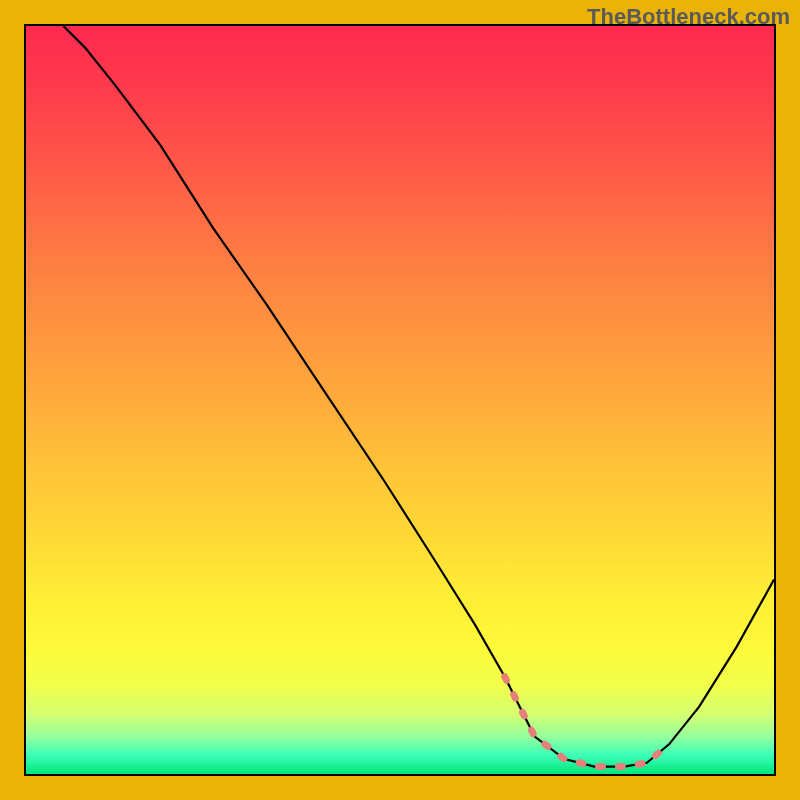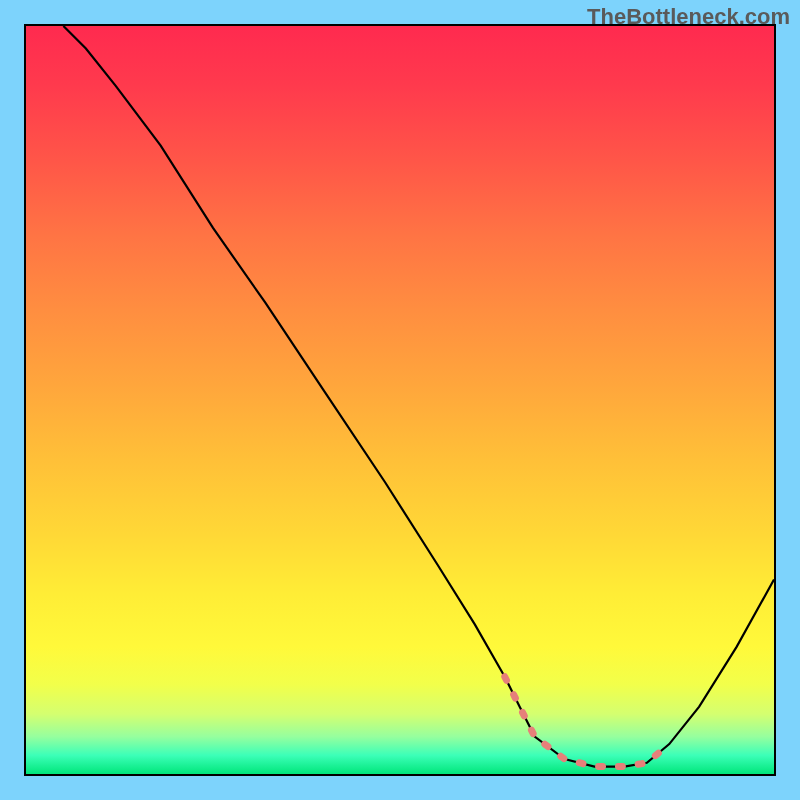--- a/index.html
+++ b/index.html
@@ -1,21 +1,21 @@
 <!DOCTYPE html>
 <html><head>
 <meta charset="utf-8">
 <style>
   * { margin: 0; padding: 0; box-sizing: border-box; }
   html, body { width: 800px; height: 800px; overflow: hidden; }
   .chart-container {
     position: relative;
     width: 800px;
     height: 800px;
-    background: #7dd3fc;
+    background: #eab308;
   }
   .watermark {
     position: absolute;
     top: 4px;
     right: 10px;
     font-family: Arial, sans-serif;
     font-size: 22px;
     font-weight: bold;
     color: #5a5a5a;
     z-index: 10;

